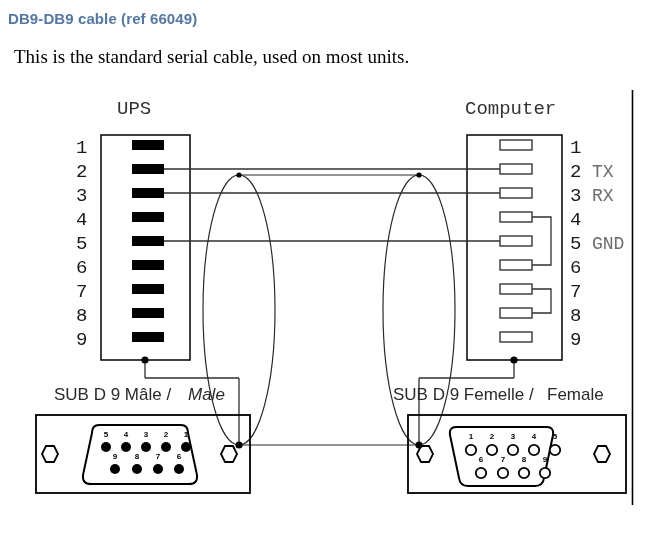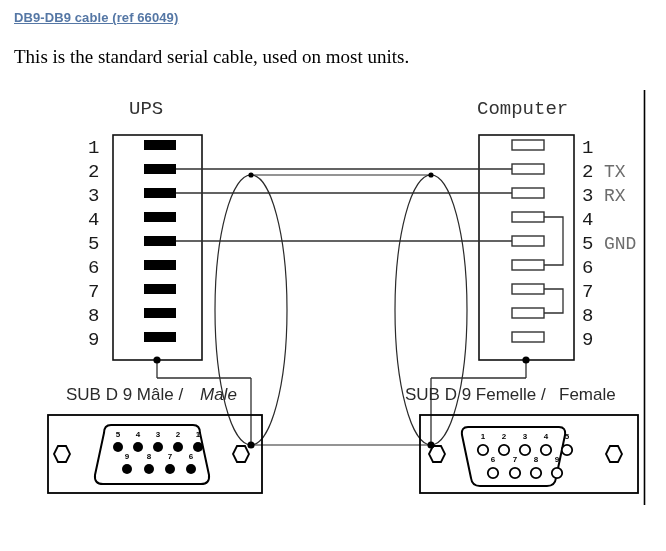--- a/index.html
+++ b/index.html
@@ -4,36 +4,35 @@
 <style>
   html,body{margin:0;padding:0;}
   body{
     width:666px;height:551px;
     background:#ffffff;
     font-family:"Liberation Sans",sans-serif;
     overflow:hidden;
     position:relative;
   }
   #page-title{
-    position:absolute;left:14px;top:10px;
+    position:absolute;left:8px;top:10px;
     font-family:"Liberation Sans",sans-serif;
-    font-size:13px;font-weight:bold;
+    font-size:15px;font-weight:bold;
     color:#5577a5;
     letter-spacing:.1px;
     white-space:nowrap;
-    text-decoration:underline;
   }
   #intro-text{
     position:absolute;left:14px;top:46px;
     font-family:Liberation Serif, serif;
     font-size:19px;color:#000;
     white-space:nowrap;
   }
   #diagram-wrap{
-    position:absolute;left:16px;top:88px;
+    position:absolute;left:4px;top:88px;
     width:606px;height:425px;
   }
   svg{display:block;}
   .lbl-strong{font-family:"Liberation Mono","DejaVu Sans Mono",monospace;fill:#1a1a1a;}
   .sig{font-family:"Liberation Mono","DejaVu Sans Mono",monospace;fill:#6d6d6d;}
   .conn-cap{font-family:"Liberation Sans",sans-serif;fill:#2a2a2a;font-size:17px;}
   .conn-cap-it{font-family:"Liberation Sans",sans-serif;fill:#2a2a2a;font-size:17px;font-style:italic;}
   .pinnum{font-family:"Liberation Sans",sans-serif;font-size:8px;font-weight:bold;fill:#000;}
   .wire{stroke:#2f2f2f;stroke-width:1.3;fill:none;}
   .boxline{stroke:#111;stroke-width:1.6;fill:none;}

